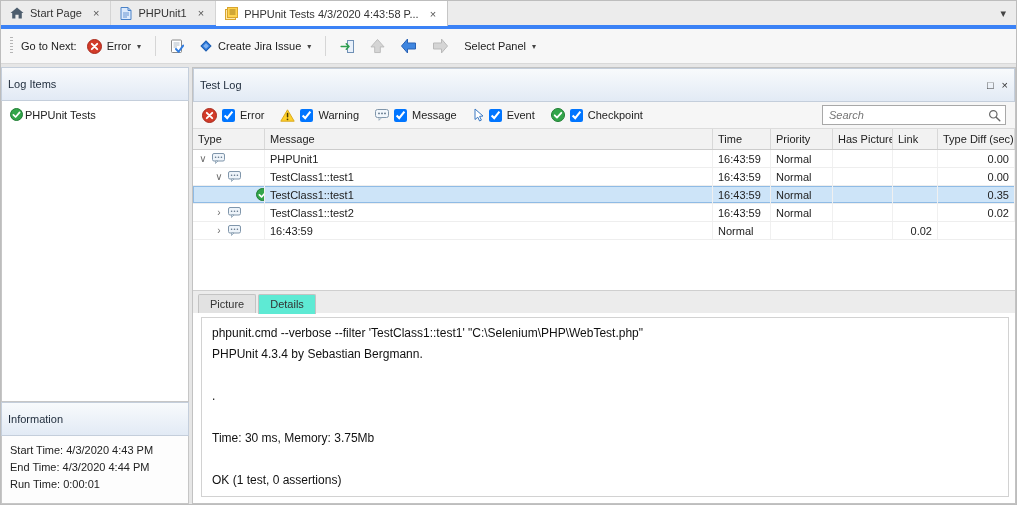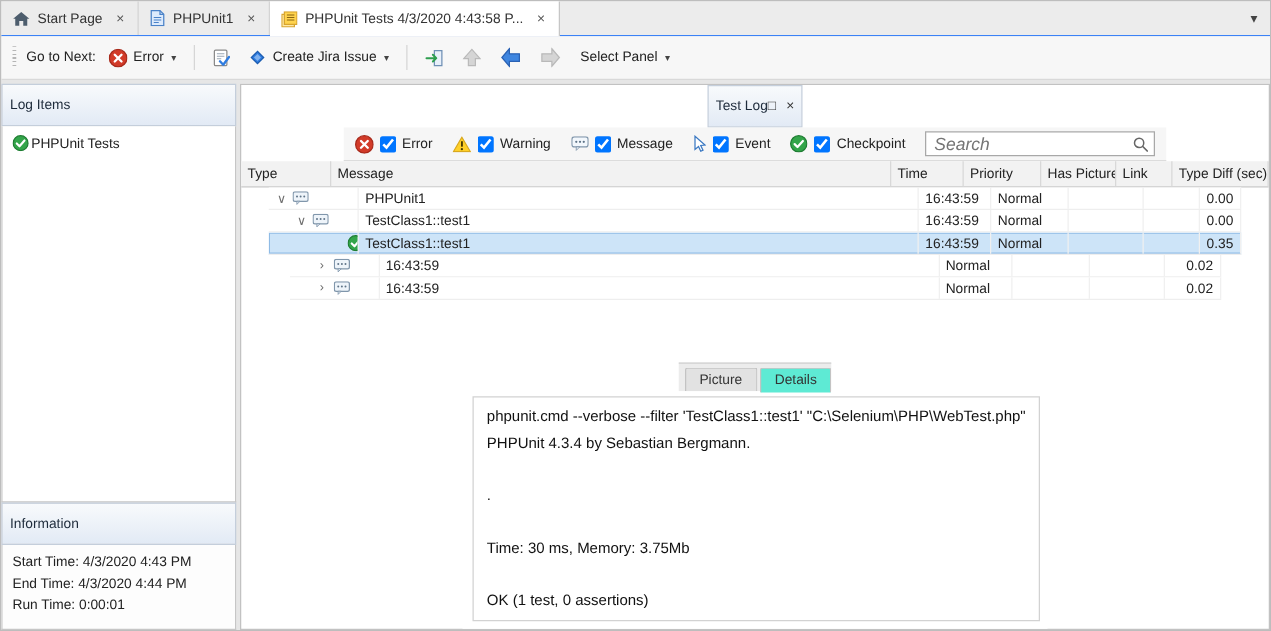--- a/index.html
+++ b/index.html
@@ -5,21 +5,21 @@
   * { box-sizing: border-box; margin: 0; padding: 0; }
   html,body { background:#d8d8d8; }
   .app {
     position:relative; width:1017px; height:505px; overflow:hidden;
     font-family:"Liberation Sans", sans-serif; font-size:11px; color:#222;
     background:#e9e9e9; border:1px solid #bdbdbd;
   }
 
   
   .tabbar { position:absolute; top:0; left:0; right:0; height:28px;
-    background:#ececec; border-bottom:1px solid #3b82f6; display:flex; align-items:stretch; }
+    background:#ececec; border-bottom:4px solid #3b82f6; display:flex; align-items:stretch; }
   .tab { display:flex; align-items:center; gap:6px; padding:0 9px;
     border-right:1px solid #d4d4d4; color:#333; cursor:default; white-space:nowrap; }
   .tab.active { background:#fff; margin-bottom:-1px; border-right:1px solid #c6c6c6; }
   .tab .close { color:#555; font-size:11px; margin-left:3px; padding:0 2px; }
   .tab-overflow { margin-left:auto; display:flex; align-items:center; padding:0 10px; color:#444; }
 
   
   .toolbar { position:absolute; top:28px; left:0; right:0; height:35px;
     background:#f7f7f7; border-bottom:1px solid #d9d9d9;
     display:flex; align-items:center; padding:0 6px; gap:5px; }
@@ -38,32 +38,32 @@
     display:flex; flex-direction:column; }
   .panel-header { height:21px; flex:0 0 21px;
     background:linear-gradient(#f8fafc,#e2eaf5); border:1px solid #c4cedb;
     display:flex; align-items:center; justify-content:space-between; padding:16px 6px; color:#1d2a3a; }
   .tree { flex:1; background:#fff; border:1px solid #c6c6c6; border-top:none; padding:5px 3px; overflow:hidden; }
   .tree-item { display:flex; align-items:center; gap:2px; padding:2px 5px; }
   .info-box { flex:0 0 68px; background:#fdfdfd; border:1px solid #c6c6c6; border-top:none;
     padding:6px 8px; line-height:17px; }
 
   .main-panel { position:absolute; left:191px; right:0; top:3px; bottom:0;
-    display:flex; flex-direction:column; background:#fff; border:1px solid #c2c2c2;align-items:center; }
+    display:flex; flex-direction:column; background:#fff; border:1px solid #c2c2c2; }
   .mp-buttons { display:flex; align-items:center; gap:8px; color:#333; }
   .mp-buttons span { cursor:default; }
 
   
   .filterbar { flex:0 0 27px; background:#f6f6f6; border-bottom:1px solid #dcdcdc;
     display:flex; align-items:center; padding:0 9px; }
   .filter { display:flex; align-items:center; gap:5px; margin-right:16px; }
   .filter input { width:13px; height:13px; margin:0; }
   .search-wrap { margin-left:auto; position:relative; width:184px; }
   .search-input { width:100%; height:20px; border:1px solid #a8a8a8; background:#fff;
-    font-family:"Liberation Sans", sans-serif; font-style:italic; font-size:14px; color:#444;
+    font-family:"Liberation Sans", sans-serif; font-style:italic; font-size:11px; color:#444;
     padding:0 22px 0 6px; }
   .search-icon { position:absolute; right:5px; top:4px; }
 
   
   .grid-header, .grid-row { display:grid;
     grid-template-columns:72px 448px 58px 62px 60px 45px 1fr; }
   .grid-header { flex:0 0 21px; background:#f2f2f2; border-bottom:1px solid #cccccc; }
   .gh-cell { display:flex; align-items:center; padding:0 5px;
     border-right:1px solid #d8d8d8; color:#222; overflow:hidden; white-space:nowrap; }
   .grid-row { flex:0 0 18px; border-bottom:1px solid #eeeeee; background:#fff; }
@@ -378,20 +378,21 @@
           <span class="row-icon">
             <svg width="13" height="11" viewBox="0 0 13 11">
                 <rect x="0.5" y="0.5" width="12" height="7.5" rx="1.5" fill="#eef4fa" stroke="#8096ab"></rect>
                 <path d="M3.5 8 L3.5 10.5 L6 8 Z" fill="#eef4fa" stroke="#8096ab" stroke-width="0.7"></path>
                 <circle cx="3.6" cy="4.2" r="0.8" fill="#5f7488"></circle>
                 <circle cx="6.5" cy="4.2" r="0.8" fill="#5f7488"></circle>
                 <circle cx="9.4" cy="4.2" r="0.8" fill="#5f7488"></circle>
               </svg>
           </span>
         </div>
+        <div class="cell">TestClass1::test2</div>
         <div class="cell">16:43:59</div>
         <div class="cell">Normal</div>
         <div class="cell"></div>
         <div class="cell"></div>
         <div class="cell num">0.02</div>
       </div>
 
       <div class="grid-row">
         <div class="cell type-cell ind1">
           <span class="chev">›</span>

